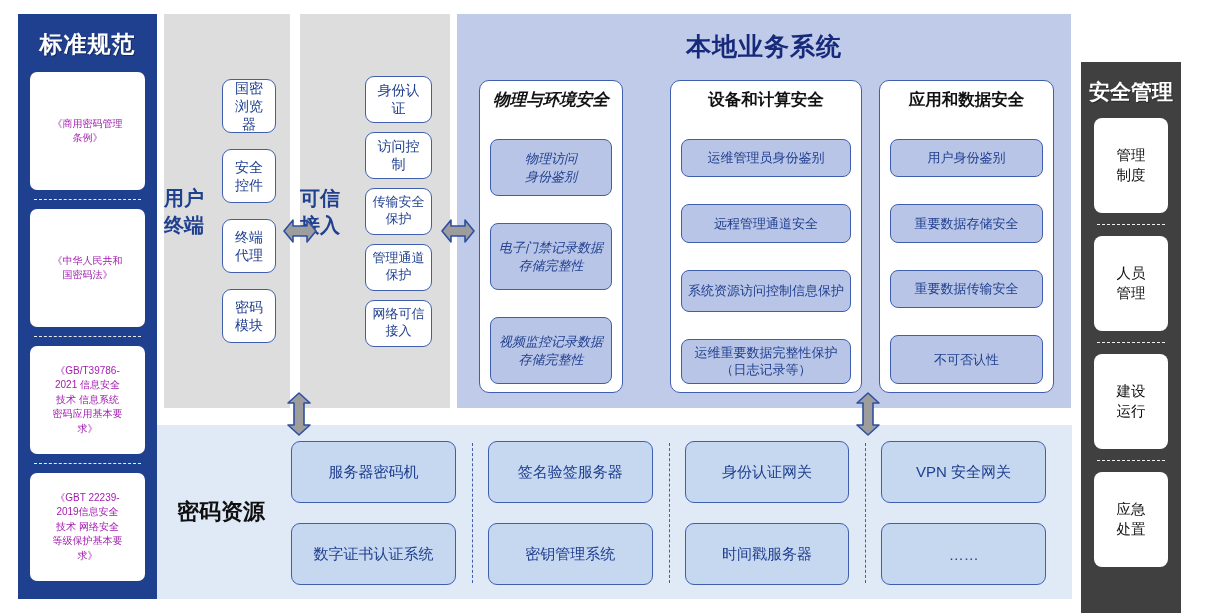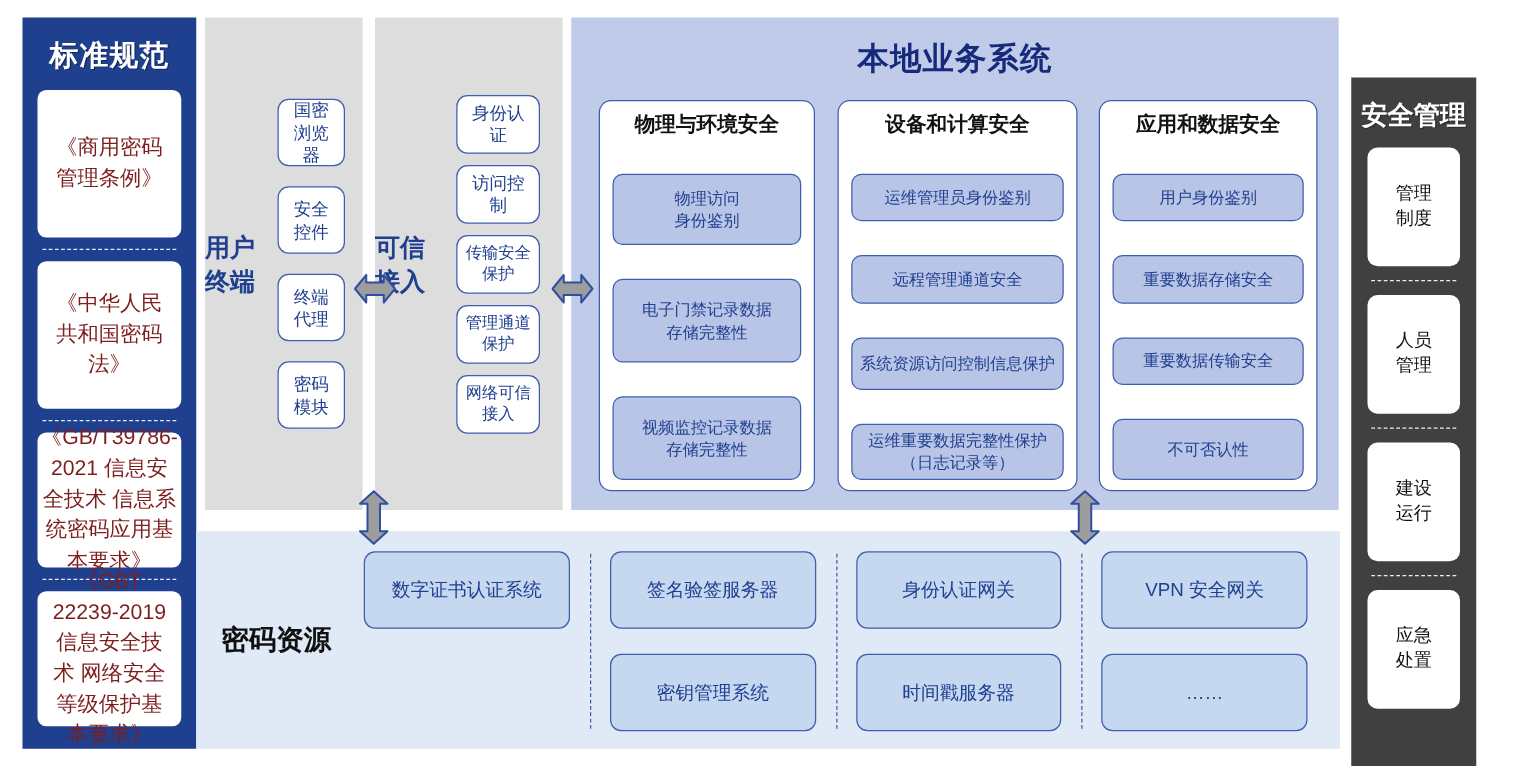--- a/index.html
+++ b/index.html
@@ -21,23 +21,23 @@
     display: flex; flex-direction: column; align-items: center;
   }
   .panel-standards .ptitle {
     color: #ffffff; font-size: 23px; font-weight: bold;
     margin-top: 15px; margin-bottom: 12px; letter-spacing: 1px;
     text-shadow: 1px 1px 0 rgba(0,0,0,.35);
   }
   .std-list { width: 100%; padding: 0 12px; }
   .std-card {
     background: #ffffff; border-radius: 7px;
-    color: #7f1d1d; font-size: 17px; line-height: 1.45;
-    display: flex; align-items: center; justify-content: center;
-    text-align: center; padding: 6px 7px;
+    color: #a21caf; font-size: 10px; line-height: 1.45;
+    display: flex; align-items: center; justify-content: center;
+    text-align: center; padding: 6px 22px;
   }
   .std-sep {
     border-top: 1.5px dashed #e9edf6;
     margin: 9px 4px;
   }
 
   
   .gray-col {
     background: #dddddd;
     display: flex; flex-direction: row; align-items: center;
@@ -168,21 +168,21 @@
       <div class="wbox" style="height:47px">访问控制</div>
       <div class="wbox small" style="height:47px">传输安全保护</div>
       <div class="wbox small" style="height:47px">管理通道保护</div>
       <div class="wbox small" style="height:47px">网络可信接入</div>
     </div>
   </div>
 
   <div class="abs panel-main">
     <div class="mtitle">本地业务系统</div>
 
-    <div class="sub-group" style="left:22px; top:66px; width:173px; height:313px;">
+    <div class="sub-group" style="left:22px; top:66px; width:144px; height:313px;font-style:italic;">
       <div class="gtitle">物理与环境安全</div>
       <div class="bbox" style="height:66px">物理访问<br>身份鉴别</div>
       <div class="bbox" style="height:77px">电子门禁记录数据<br>存储完整性</div>
       <div class="bbox" style="height:77px">视频监控记录数据<br>存储完整性</div>
     </div>
 
     <div class="sub-group" style="left:213px; top:66px; width:192px; height:313px;">
       <div class="gtitle">设备和计算安全</div>
       <div class="bbox" style="height:50px">运维管理员身份鉴别</div>
       <div class="bbox" style="height:50px">远程管理通道安全</div>
@@ -196,20 +196,21 @@
       <div class="bbox" style="height:50px">重要数据存储安全</div>
       <div class="bbox" style="height:50px">重要数据传输安全</div>
       <div class="bbox" style="height:65px">不可否认性</div>
     </div>
   </div>
 
   <div class="abs panel-crypto">
     <div class="crypto-label">密码资源</div>
     <div class="crypto-cols">
       <div class="crypto-col">
+        <div class="cbox">服务器密码机</div>
         <div class="cbox">数字证书认证系统</div>
       </div>
       <div class="crypto-col">
         <div class="cbox">签名验签服务器</div>
         <div class="cbox">密钥管理系统</div>
       </div>
       <div class="crypto-col">
         <div class="cbox">身份认证网关</div>
         <div class="cbox">时间戳服务器</div>
       </div>

